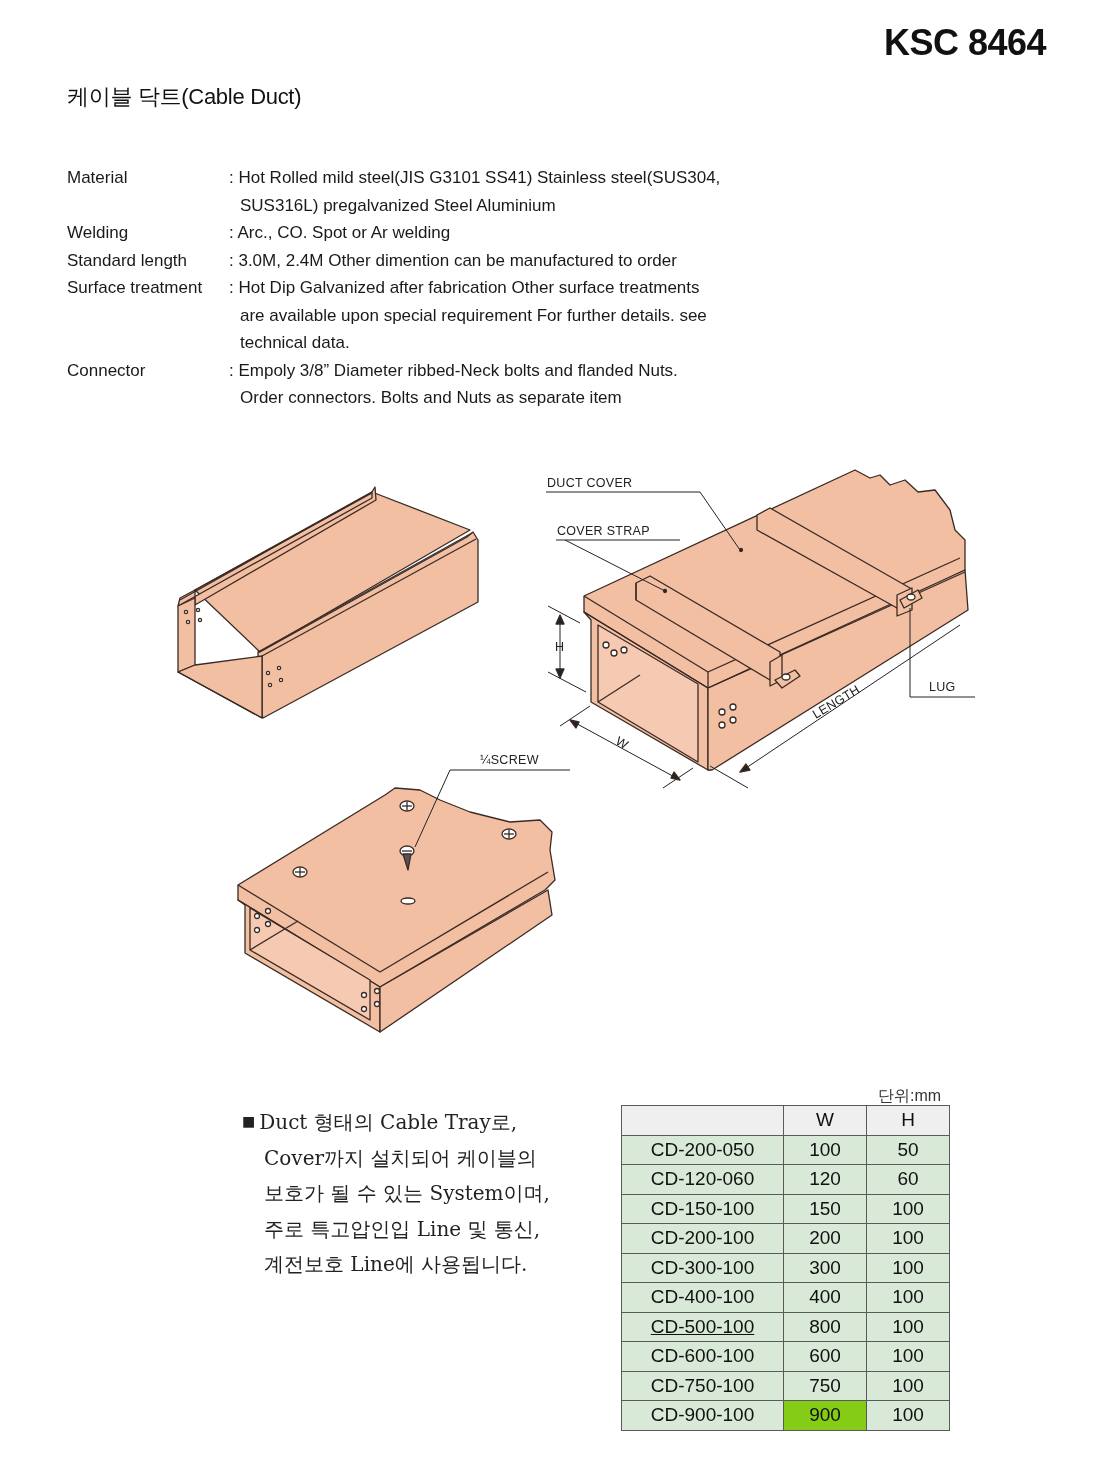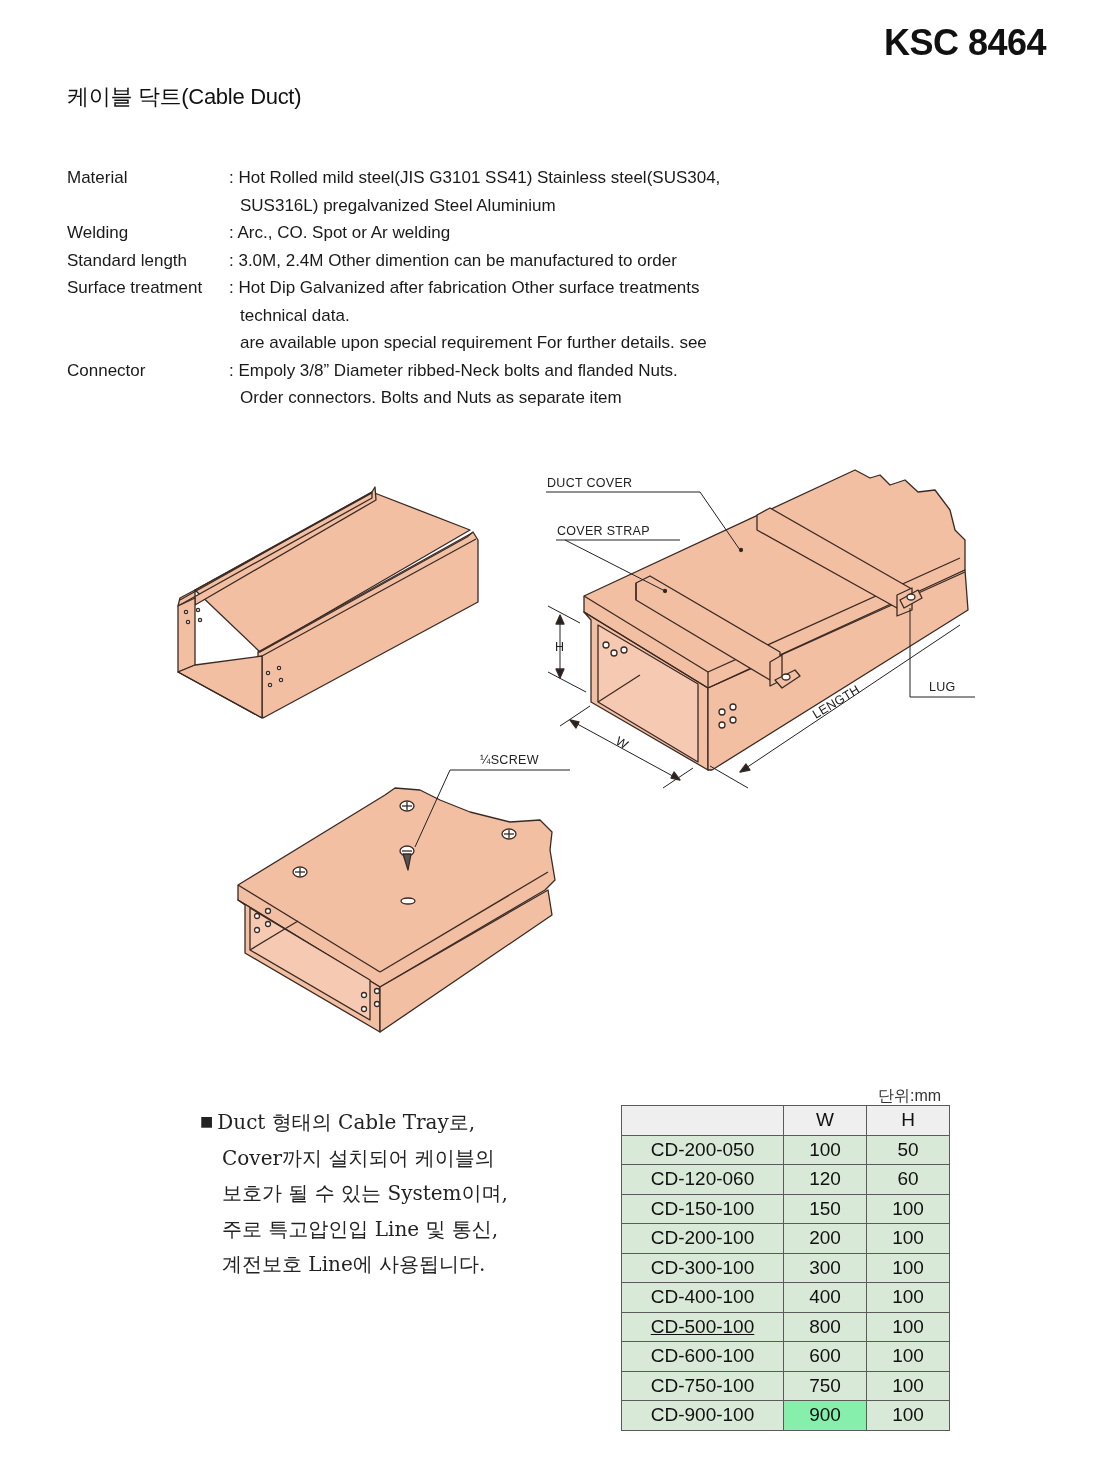--- a/index.html
+++ b/index.html
@@ -15,21 +15,21 @@
   .spec-value { flex: 1; }
   .spec-value .line { display: block; padding-left: 11px; }
   .spec-value .line:first-child { padding-left: 0; }
   .figure { position: absolute; left: 0; top: 440px; width: 1100px; height: 620px; }
   .figure svg { position: absolute; left: 0; top: 0; }
   .fig-label { position: absolute; font-size: 12.5px; color: #222; letter-spacing: 0.3px;
                font-family: "Liberation Sans", sans-serif; }
   .desc { position: absolute; left: 200px; top: 1104px; font-family: "DejaVu Serif", "Liberation Serif", serif;
           font-size: 20px; line-height: 35.5px; color: #222; }
   .desc .bullet { font-size: 14px; vertical-align: 3px; margin-right: 4px; }
-  .desc .line { display: block; padding-left: 22px; }
+  .desc .line { display: block; padding-left: 22px; margin-left: 42px; }
   .desc .line:first-child { padding-left: 0; }
   .unit { position: absolute; left: 878px; top: 1086px; font-size: 16px; color: #333; }
   table.spec-table { position: absolute; left: 621px; top: 1105px; border-collapse: collapse;
                      font-size: 19px; color: #111; }
   table.spec-table th, table.spec-table td { border: 1px solid #5a5a5a; height: 28.5px; padding: 0;
                      text-align: center; font-weight: normal; }
   table.spec-table th { background: #efefef; }
   table.spec-table td { background: #d8e9d8; }
   .c1 { width: 161px; } .c2 { width: 82px; } .c3 { width: 82px; }
 </style>
@@ -56,22 +56,22 @@
   <div class="spec-row">
     <div class="spec-label">Standard length</div>
     <div class="spec-value">
       <span class="line">: 3.0M, 2.4M Other dimention can be manufactured to order</span>
     </div>
   </div>
   <div class="spec-row">
     <div class="spec-label">Surface treatment</div>
     <div class="spec-value">
       <span class="line">: Hot Dip Galvanized after fabrication Other surface treatments</span>
+      <span class="line">are available upon special requirement For further details. see</span>
       <span class="line">technical data.</span>
-      <span class="line">are available upon special requirement For further details. see</span>
     </div>
   </div>
   <div class="spec-row">
     <div class="spec-label">Connector</div>
     <div class="spec-value">
       <span class="line">: Empoly 3/8” Diameter ribbed-Neck bolts and flanded Nuts.</span>
       <span class="line">Order connectors. Bolts and Nuts as separate item</span>
     </div>
   </div>
 </div>
@@ -270,17 +270,17 @@
         <td style="background: rgb(216, 233, 216);">600</td>
         <td style="background: rgb(216, 233, 216);">100</td>
       </tr>
       <tr>
         <td style="background: rgb(216, 233, 216);">CD-750-100</td>
         <td style="background: rgb(216, 233, 216);">750</td>
         <td style="background: rgb(216, 233, 216);">100</td>
       </tr>
       <tr>
         <td style="background: rgb(216, 233, 216);">CD-900-100</td>
-        <td style="background: #86efac; margin-top: 25px;">900</td>
+        <td style="background: #84cc16; margin-top: 25px;">900</td>
         <td style="background: rgb(216, 233, 216);">100</td>
       </tr>
     </tbody>
 </table>
 
 </body></html>

